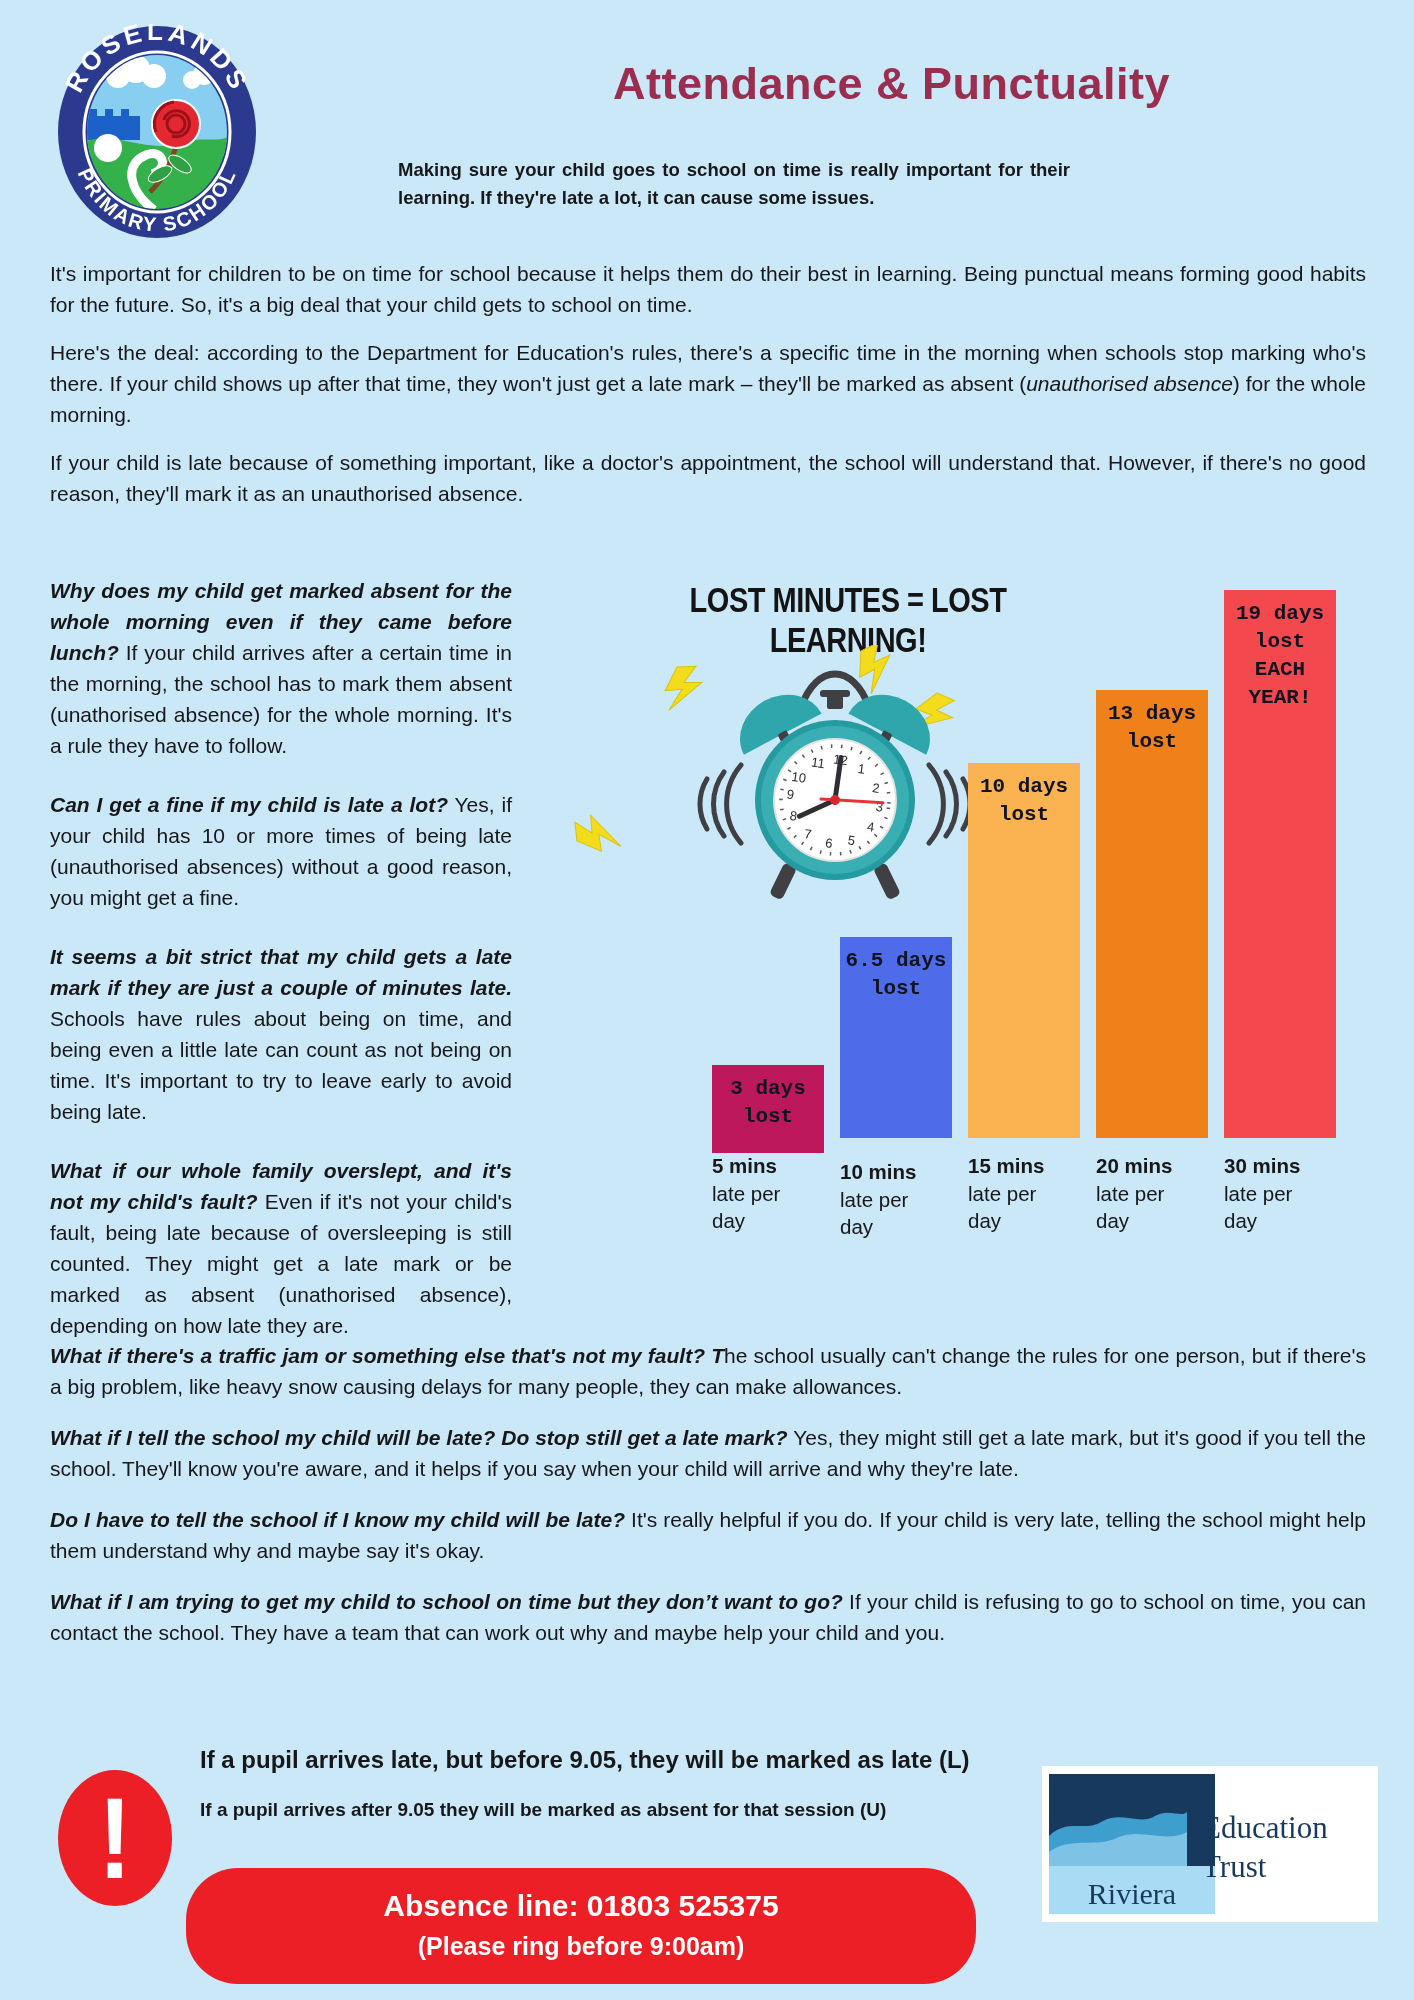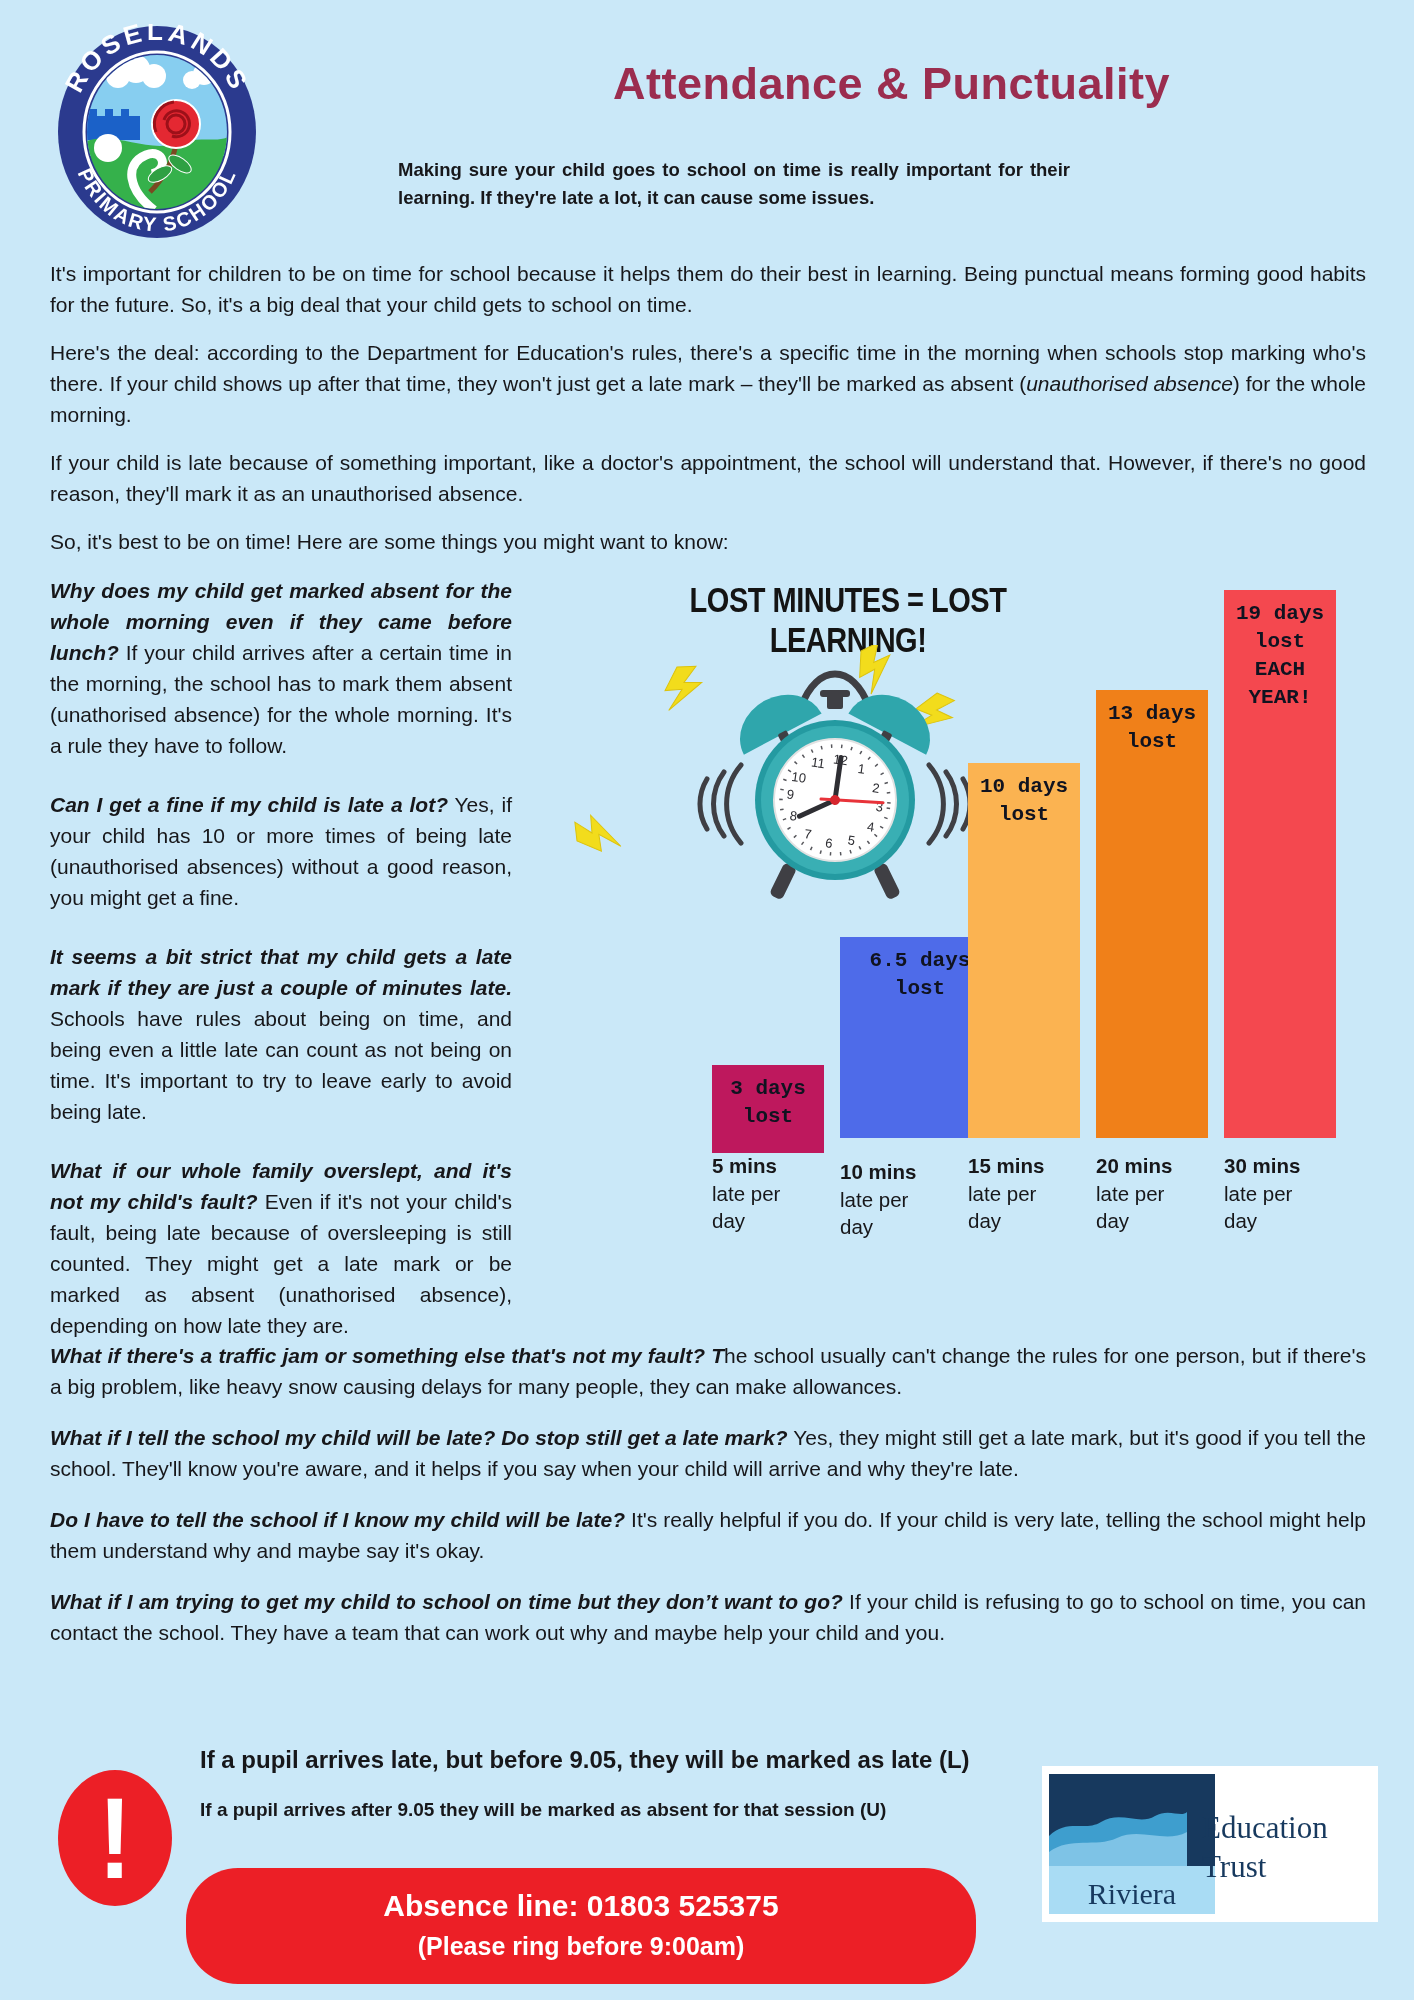--- a/index.html
+++ b/index.html
@@ -93,21 +93,20 @@
     </text>
   </svg>
 
   <h1 class="page-title">Attendance &amp; Punctuality</h1>
   <p class="intro">Making sure your child goes to school on time is really important for their learning.  If they're late a lot, it can cause some issues.</p>
 
   <div class="bodycol" id="bodycol">
       <p>It's important for children to be on time for school because it helps them do their best in learning. Being punctual means forming good habits for the future. So, it's a big deal that your child gets to school on time.</p>
       <p><span>Here's the deal: according to the Department for Education's rules, there's a specific time in the morning when schools stop marking who's there. If your child shows up after that time, they won't just get a late mark – they'll be marked as absent (</span><i>unauthorised absence</i><span>) for the whole morning.</span></p>
       <p>If your child is late because of something important, like a doctor's appointment, the school will understand that. However, if there's no good reason, they'll mark it as an unauthorised absence.</p>
-      <p>So, it's best to be on time!  Here are some things you might want to know:</p>
     </div>
   <div class="faq-left" id="faqleft">
       <p><span class="q">Why does my child get marked absent for the whole morning even if they came before lunch?</span><span> If your child arrives after a certain time in the morning, the school has to mark them absent (unathorised absence) for the whole morning. It's a rule they have to follow.</span></p>
       <p><span class="q">Can I get a fine if my child is late a lot?</span><span> Yes, if your child has 10 or more times of being late (unauthorised absences) without a good reason, you might get a fine.</span></p>
       <p><span class="q">It seems a bit strict that my child gets a late mark if they are just a couple of minutes late.</span><span> Schools have rules about being on time, and being even a little late can count as not being on time. It's important to try to leave early to avoid being late.</span></p>
       <p><span class="q">What if our whole family overslept, and it's not my child's fault?</span><span> Even if it's not your child's fault, being late because of oversleeping is still counted. They might get a late mark or be marked as absent (unathorised absence), depending on how late they are.</span></p>
     </div>
 
   <div class="chart-title">LOST MINUTES = LOST LEARNING!</div>
 
@@ -172,21 +171,21 @@
       <line x1="270" y1="155" x2="237" y2="176" stroke="#2E2E33" stroke-width="5" stroke-linecap="round"></line>
       <line x1="256" y1="156" x2="318" y2="151" stroke="#E8333A" stroke-width="3" stroke-linecap="round"></line>
       <circle cx="270" cy="155" r="5" fill="#D6262E"></circle>
     </g>
   </svg>
 
   <div id="bars">
       <div class="bar" style="left: 712px; top: 1065px; height: 88px; background: #be185d;">
         <div class="bar-label">3 days lost</div>
       </div>
-      <div class="bar" style="left: 840px; top: 937px; height: 201px; background: rgb(78, 107, 233); padding-left: 24px;">
+      <div class="bar" style="left: 840px; top: 937px; height: 201px; background: rgb(78, 107, 233);">
         <div class="bar-label">6.5 days lost</div>
       </div>
       <div class="bar" style="left: 968px; top: 763px; height: 375px; background: rgb(251, 179, 81);">
         <div class="bar-label">10 days lost</div>
       </div>
       <div class="bar" style="left: 1096px; top: 690px; height: 448px; background: rgb(240, 128, 25);">
         <div class="bar-label">13 days lost</div>
       </div>
       <div class="bar" style="left: 1224px; top: 590px; height: 548px; background: rgb(244, 72, 79);">
         <div class="bar-label">19 days lost EACH YEAR!</div>

